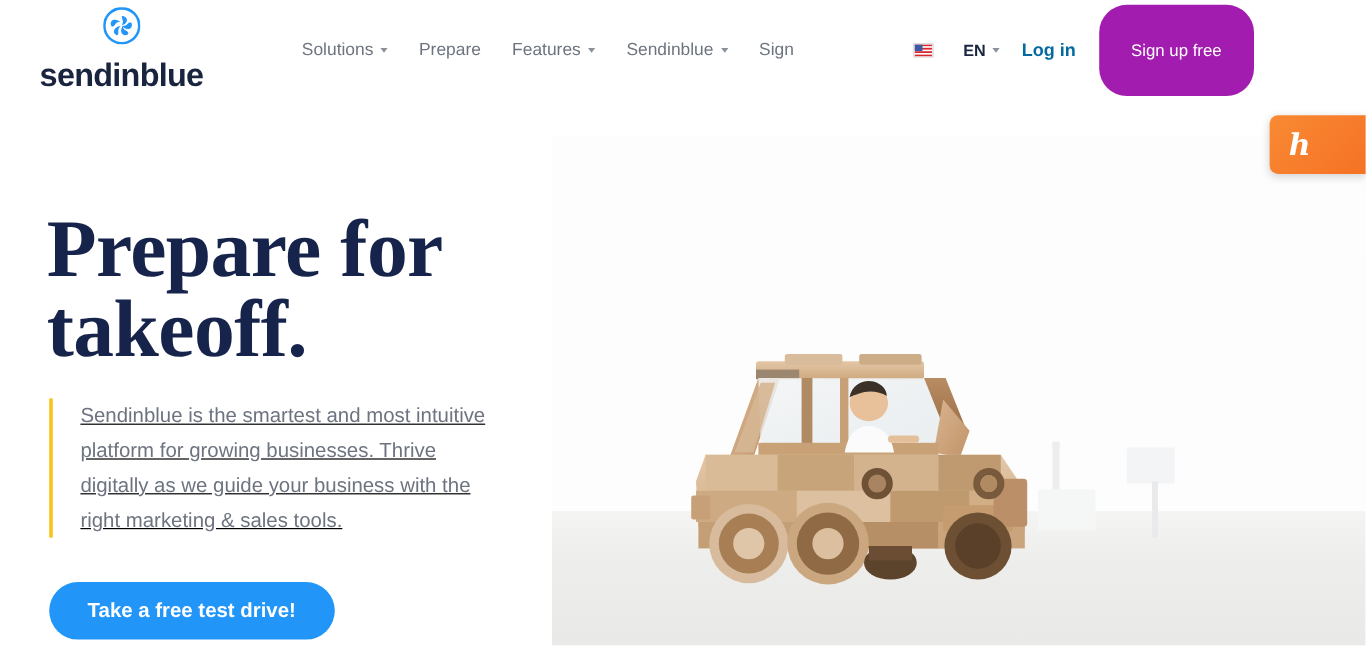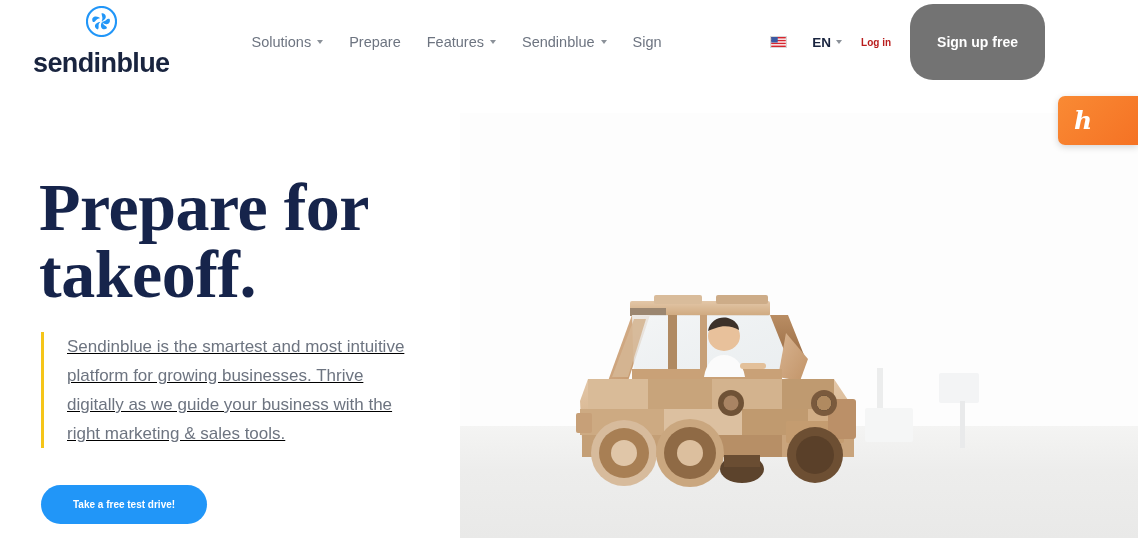--- a/index.html
+++ b/index.html
@@ -53,26 +53,26 @@
   }
   .lang {
     display:flex; align-items:center; gap:5px;
     cursor:pointer;
   }
   .flag { width:17px; height:12px; display:block; border:1px solid #d8d8d8; }
   .lang-code {
     font-size:13.5px; font-weight:700; color:#19243f;padding-left:20px;
   }
   .login {
-    font-size:10px; font-weight:700; color:#b91c1c;
+    font-size:15px; font-weight:700; color:#0369a1;
     text-decoration:none; cursor:pointer; white-space:nowrap;
   }
   .signup {
-    background:#737373; color:#ffffff;
-    font-size:14px; font-weight:700;
+    background:#a21caf; color:#ffffff;
+    font-size:14px; font-weight:400;
     border:none; border-radius:23px;
     padding:30px 27px;
     cursor:pointer; white-space:nowrap;
   }
 
   
   .hero-panel {
     position:absolute; left:460px; top:113px;
     width:678px; height:425px;
     background:#fdfdfd;
@@ -118,21 +118,21 @@
     display:flex; align-items:stretch;text-decoration:underline;
   }
   .lede-bar { width:3px; background:#f5c518; flex:0 0 auto; }
   .lede {
     margin-left:23px; width:345px;
     font-size:17px; line-height:29px; color:#6d7480;
   }
   .cta {
     position:absolute; left:41px; top:485px;
     background:#2196f8; color:#ffffff;
-    font-size:10px; font-weight:700;
+    font-size:17px; font-weight:700;
     border:none; border-radius:24px;
     padding:14px 32px;
     cursor:pointer; white-space:nowrap;
   }
 
   
   .honey {
     position:absolute; left:1058px; top:96px;
     width:80px; height:49px;
     background:linear-gradient(135deg,#f98a34 0%,#f57224 100%);

